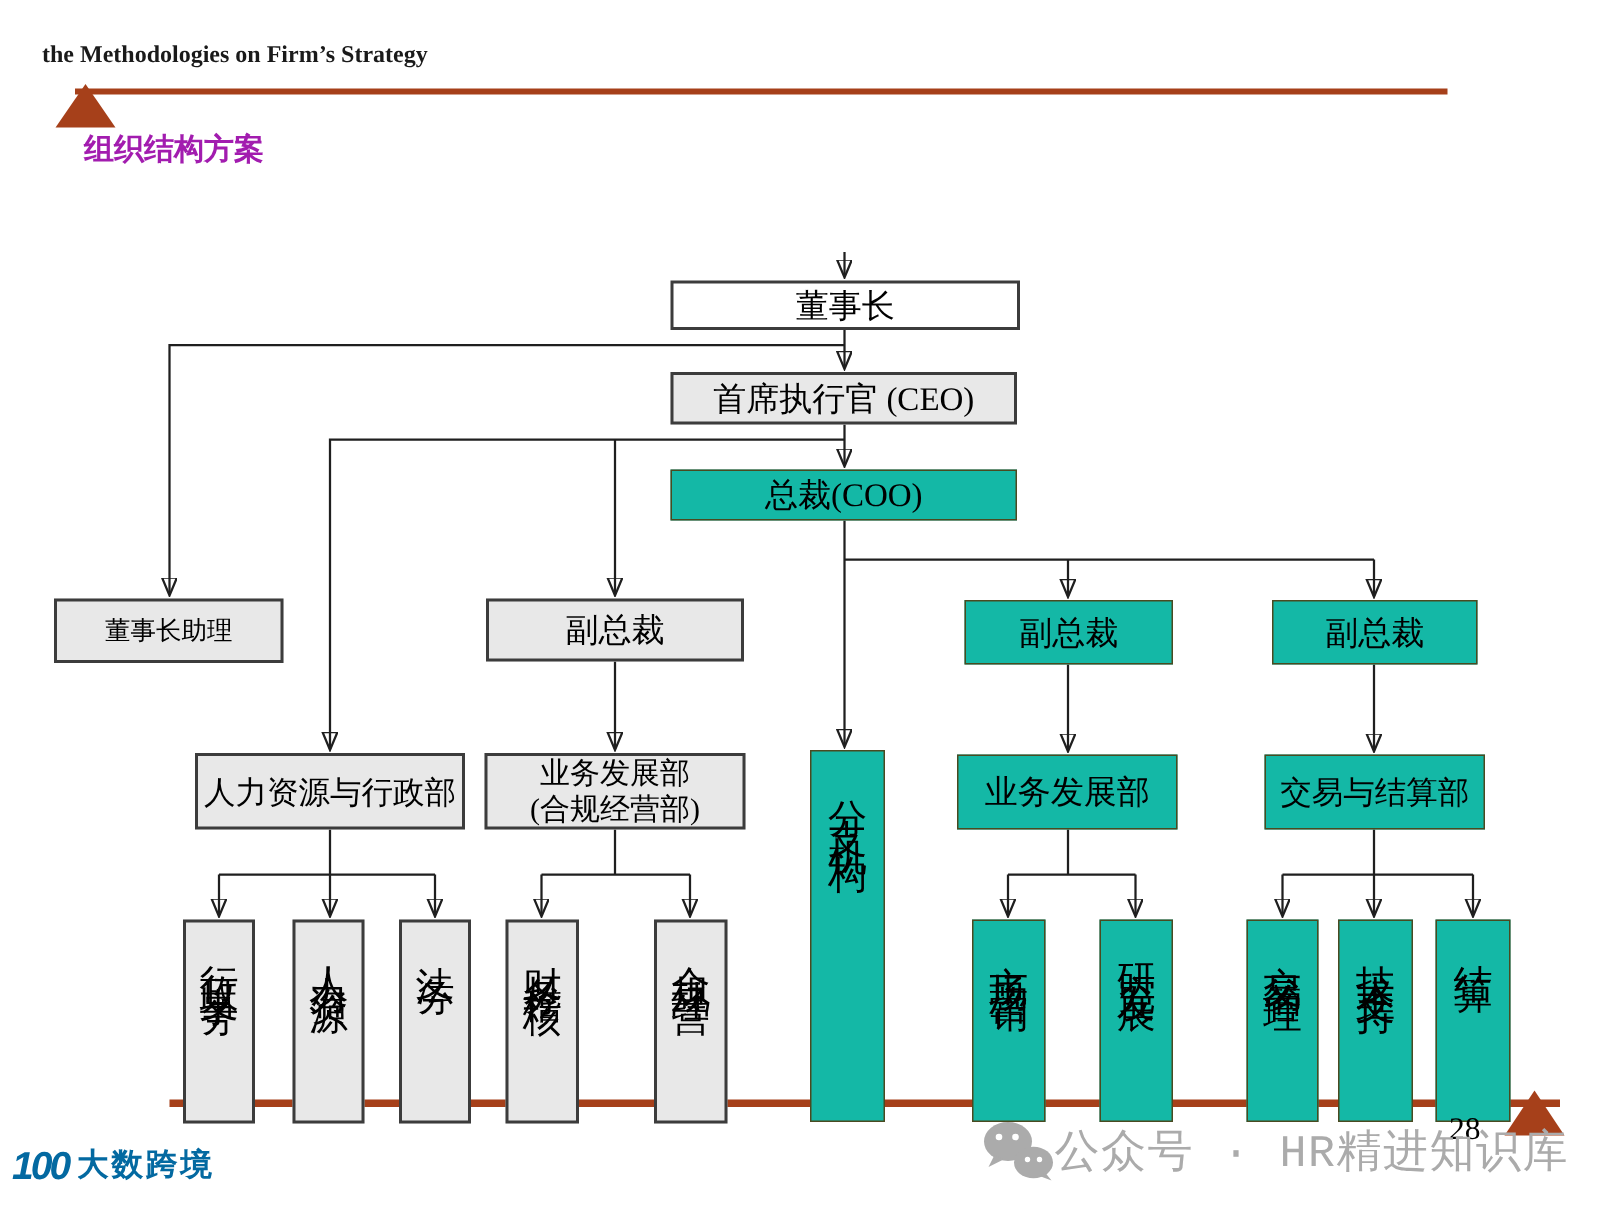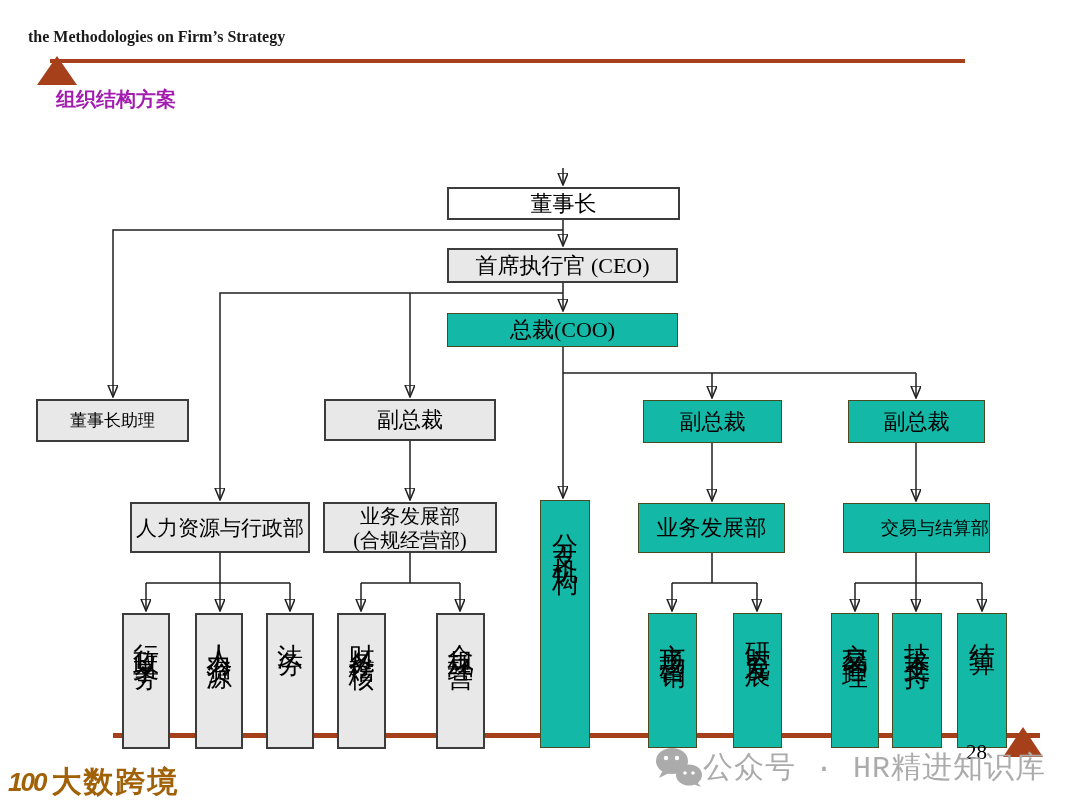--- a/index.html
+++ b/index.html
@@ -28,24 +28,24 @@
   .box.yellow{background:#14b8a6;border-color:#4a4a20;border-width:1.5px;}
   .box .two-line{text-align:center;font-size:20px;line-height:24px;}
   .vbox{align-items:flex-start;}
   .vbox span{writing-mode:vertical-rl;text-orientation:upright;letter-spacing:7px;margin-top:8px;font-size:26px;}
   .vbox.tall span{letter-spacing:12px;margin-top:12px;}
   
   .page-number{position:absolute;left:966px;top:740px;font-size:21px;color:#000;z-index:5;text-align:center;}
   .wm-center{position:absolute;left:655px;top:746px;display:flex;align-items:center;
              color:#ababab;z-index:5;font-family:Liberation Mono, monospace;}
   .wm-center .wm-text{font-size:30px;letter-spacing:1px;}
-  .wm-left{position:absolute;left:8px;top:762px;display:flex;align-items:center;gap:6px;color:#a16207;
+  .wm-left{position:absolute;left:8px;top:762px;display:flex;gap:6px;color:#0369a1;
            z-index:5;font-family:"Liberation Sans","DejaVu Sans",sans-serif;font-weight:bold;}
   .wm-left .wm-logo{font-size:26px;font-style:italic;letter-spacing:-2px;}
-  .wm-left .wm-brand{font-size:30px;letter-spacing:2px;}
+  .wm-left .wm-brand{font-size:21px;letter-spacing:2px;}
 </style>
 </head>
 <body>
 
 <div id="slide">
 
   <div class="title">the Methodologies on Firm’s Strategy</div>
   <div class="accent-line-top"></div>
   <div class="tri-up tri-top-left"></div>
   <div class="subtitle">组织结构方案</div>
@@ -128,21 +128,21 @@
       <div>业务发展部</div>
       <div>(合规经营部)</div>
     </div>
   </div>
   <div class="box yellow vbox tall" style="left:540px;top:500px;width:50px;height:248px;">
       <span>分支机构</span>
     </div>
   <div class="box yellow" style="left:638px;top:503px;width:147px;height:50px;">
       <span>业务发展部</span>
     </div>
-  <div class="box yellow" style="left:843px;top:503px;width:147px;height:50px;font-size:18px;justify-content:flex-end;">
+  <div class="box yellow" style="left:843px;top:503px;width:147px;height:50px;font-size:21px;">
       <span>交易与结算部</span>
     </div>
 
   <div class="box gray vbox" style="left:122px;top:613px;width:48px;height:136px;">
       <span>行政事务</span>
     </div>
   <div class="box gray vbox" style="left:195px;top:613px;width:48px;height:136px;">
       <span>人力资源</span>
     </div>
   <div class="box gray vbox" style="left:266px;top:613px;width:48px;height:136px;">

